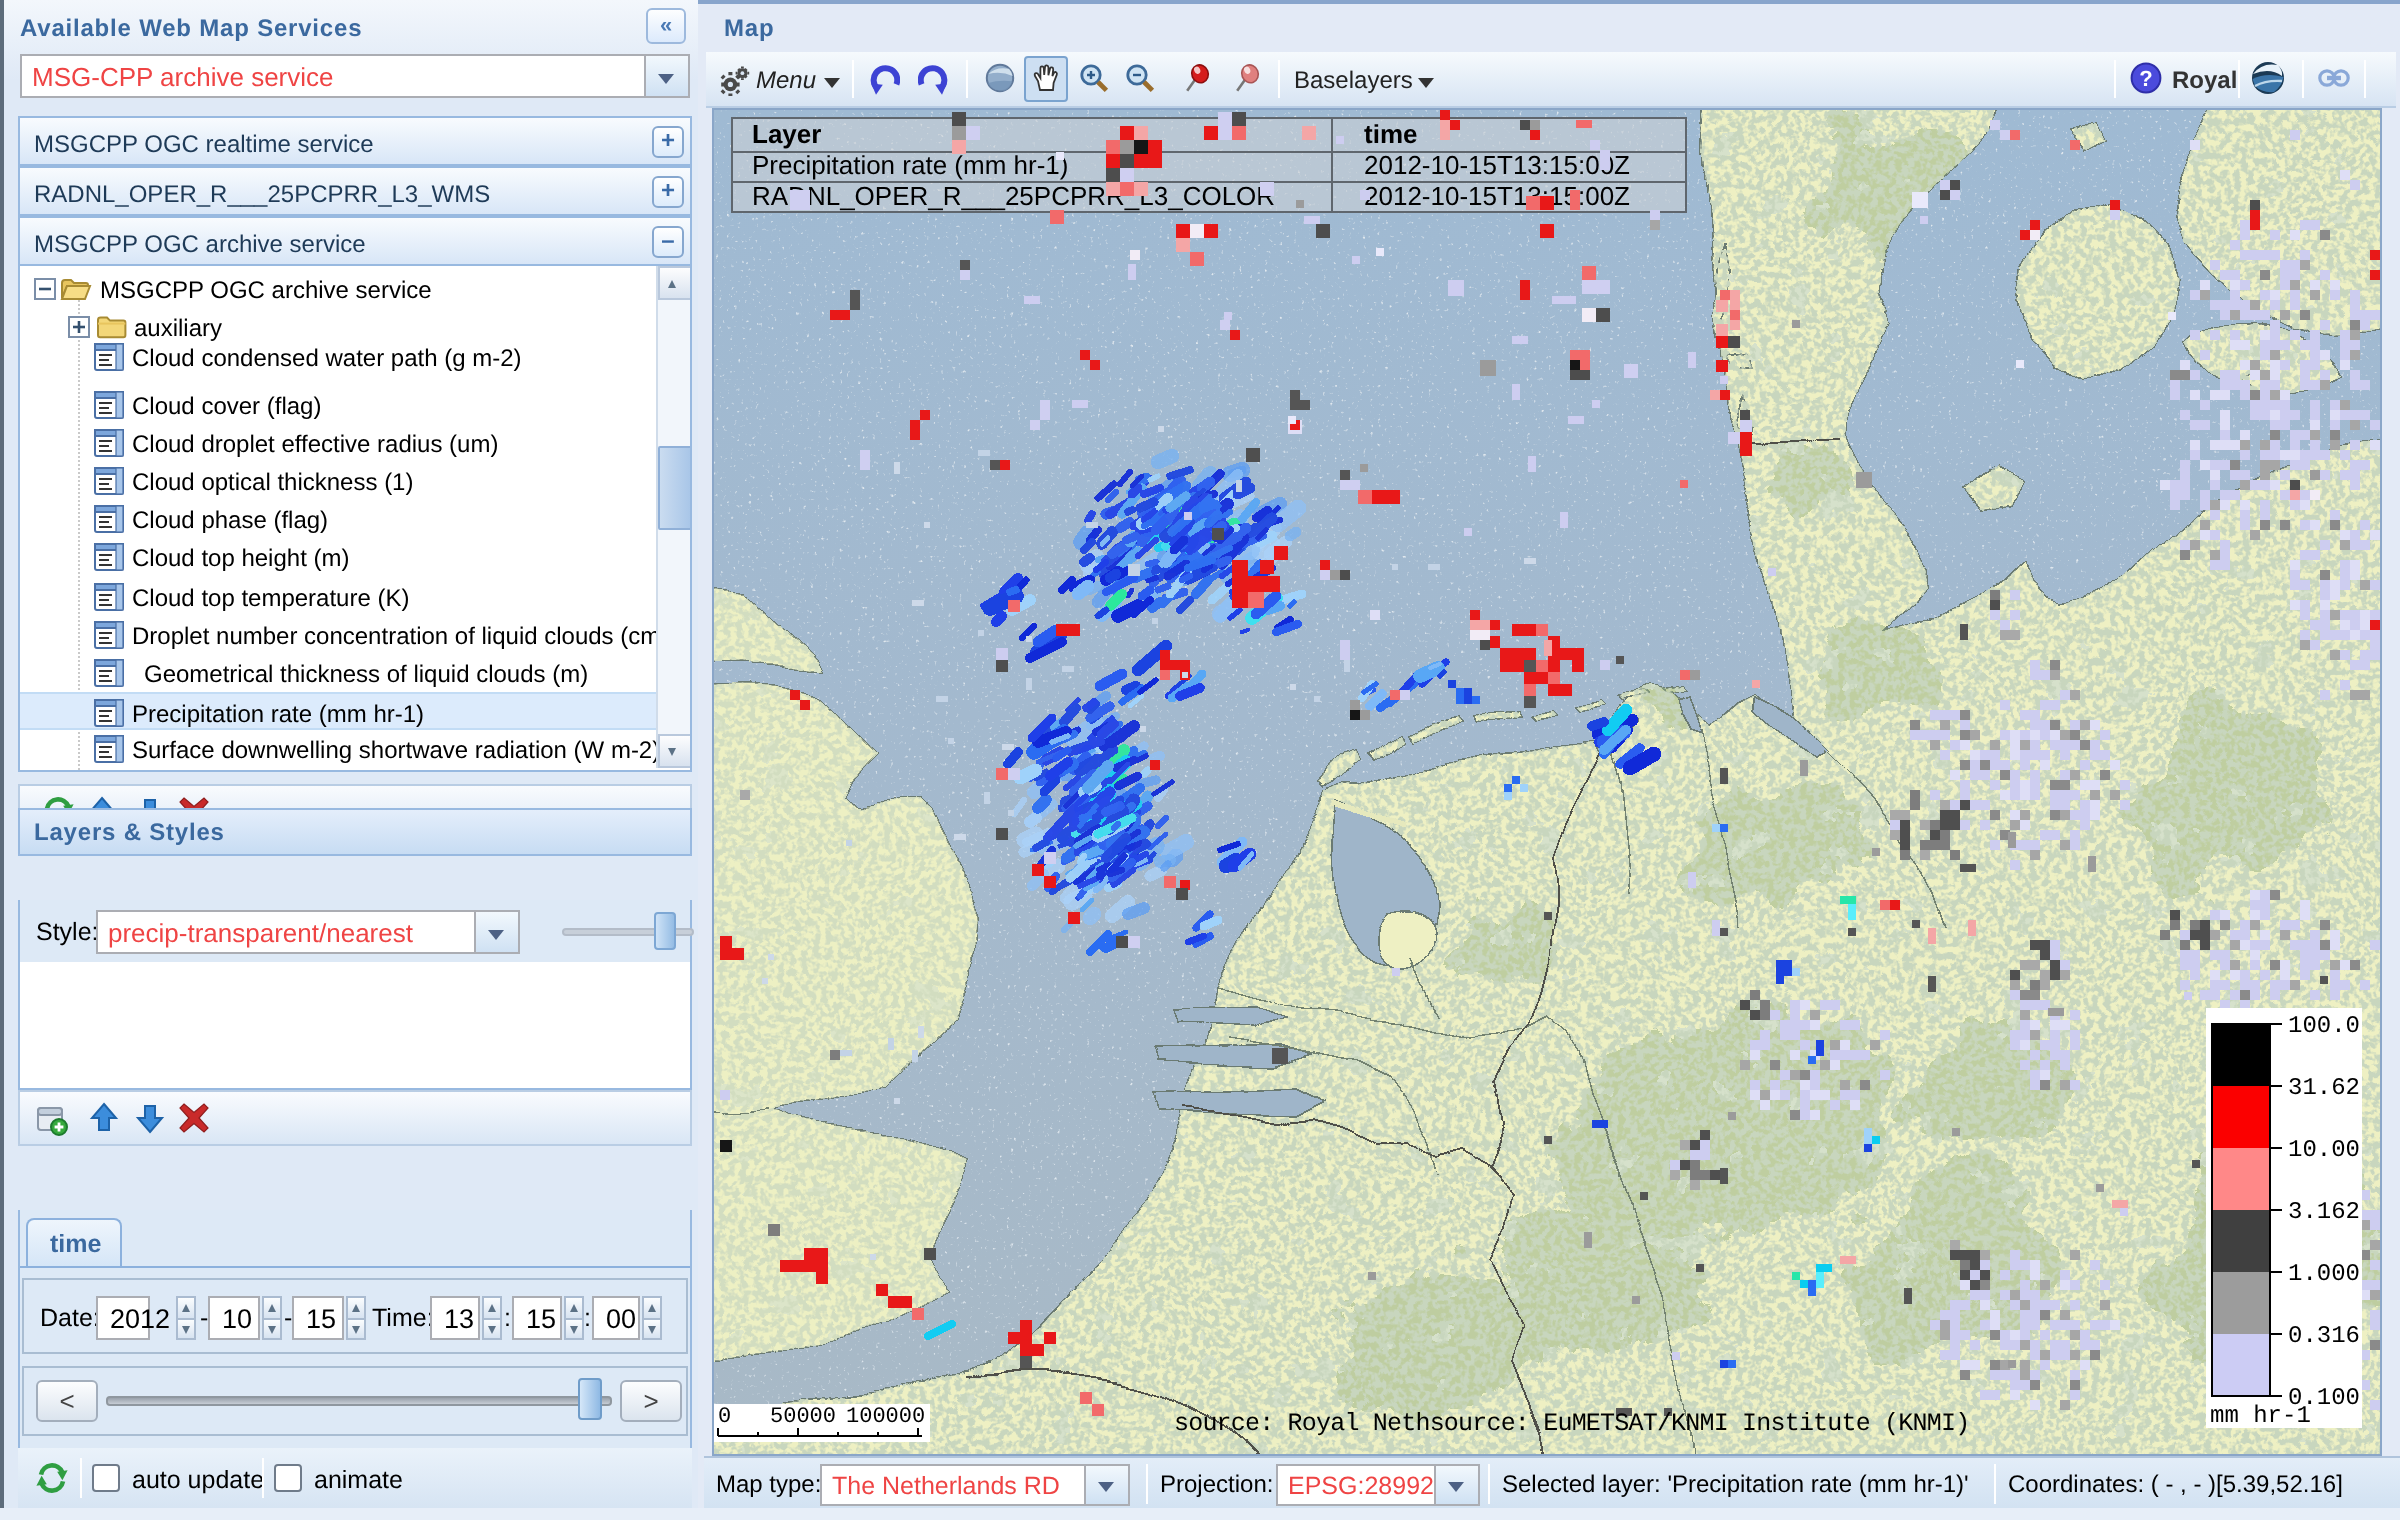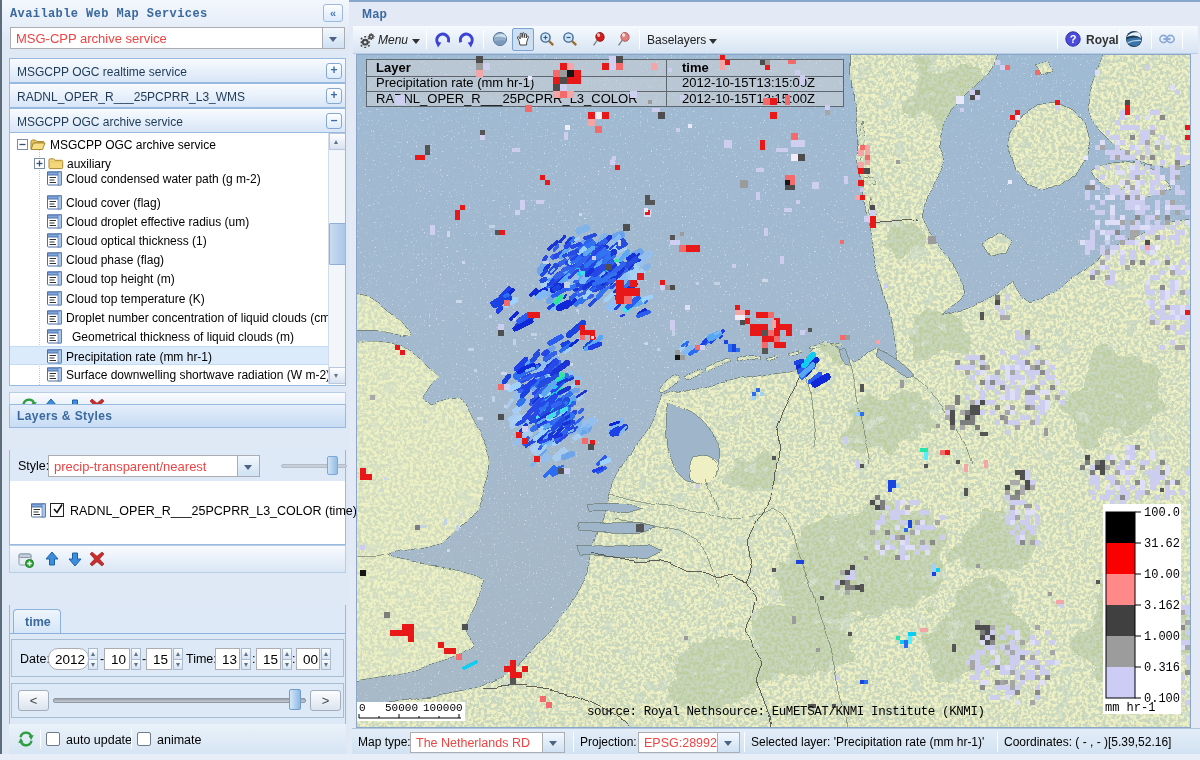--- a/index.html
+++ b/index.html
@@ -3,21 +3,21 @@
 <meta charset="utf-8">
 <style>
 html,body{margin:0;padding:0;width:1200px;height:760px;overflow:hidden;
  font-family:"Liberation Sans",sans-serif;background:#e7edf6;}
 *{box-sizing:border-box;}
 #root{position:absolute;left:0;top:0;width:1200px;height:760px;background:#e3eaf6;}
 .hdrtxt{font-weight:bold;font-size:12px;color:#3b699f;letter-spacing:0.4px;}
 
 #west{position:absolute;left:2px;top:0;width:347px;height:754px;
  background:linear-gradient(#f3f7fc,#dfe9f6 40px);}
-#west-hd{position:absolute;left:10px;top:7px;font-family:Liberation Mono, monospace;}
+#west-hd{position:absolute;left:10px;top:7px;}
 #collapse-btn{position:absolute;left:323px;top:4px;width:20px;height:18px;
  border:1px solid #9db9dd;border-radius:3px;background:linear-gradient(#fdfeff,#dceafc);
  color:#4a7ab5;font-size:11px;text-align:center;line-height:16px;font-weight:bold;}
 .combo{position:absolute;background:#fff;border:1px solid #abadb3;height:22px;}
 .combo .txt{position:absolute;left:5px;top:3px;font-size:13px;color:#ef4444;white-space:nowrap;}
 .combo .btn{position:absolute;right:0;top:0;width:22px;height:100%;
  border-left:1px solid #abadb3;background:linear-gradient(#f2f8fd,#cfe1f3);}
 .caret{position:absolute;width:0;height:0;border-left:4px solid transparent;
  border-right:4px solid transparent;border-top:5px solid #4d6185;}
 #svc-combo{left:10px;top:27px;width:335px;}
@@ -276,33 +276,20 @@
  <div class="combo" style="left:38px;top:5px;width:212px;">
         <span class="txt">precip-transparent/nearest</span>
   <span class="btn">
           <span class="caret" style="left:6px;top:9px;"></span>
         </span>
       </div>
  <div style="position:absolute;left:271px;top:14px;width:66px;height:4px;background:#c7cfd9;border-radius:2px;border:1px solid #b3bcc8;"></div>
  <div style="position:absolute;left:317px;top:6px;width:11px;height:19px;background:linear-gradient(90deg,#cfe3f7,#94bce4);border:1px solid #7da7d4;border-radius:2px;"></div>
 </div>
 <div class="whitebox" id="layerlist" style="left:9px;top:481px;width:337px;height:64px;border-top:none;">
-      <div style="position:absolute;left:0;top:20px;width:335px;height:19px;white-space:nowrap;">
-        <span style="position:absolute;left:21px;top:2px;"><svg width="15" height="15" viewBox="0 0 15 15" style="">
-            <rect x="0.5" y="1" width="14" height="13" rx="1" fill="#fff" stroke="#4a6fa5"></rect>
-            <rect x="0.5" y="1" width="14" height="3" fill="#7da7dc" stroke="#4a6fa5"></rect>
-            <rect x="11" y="1" width="3.5" height="13" fill="#a8c6ea" stroke="#4a6fa5" stroke-width="0.6"></rect>
-            <path d="M2.5 6.5 H9 M2.5 9 H7.5 M2.5 11.5 H9" stroke="#333" stroke-width="1.1"></path>
-          </svg></span>
-        <span style="position:absolute;left:40px;top:2px;width:14px;height:14px;background:#fff;border:1px solid #222;"></span>
-        <svg width="14" height="14" style="position:absolute;left:41px;top:1px;">
-          <path d="M3 7 L6 10.5 L11 2.5" stroke="#111" stroke-width="1.6" fill="none"></path>
-        </svg>
-        <span style="position:absolute;left:60px;top:3px;font-size:12.5px;">RADNL_OPER_R___25PCPRR_L3_COLOR (time)</span>
-      </div>
     </div>
 <div class="toolbar" id="tb2" style="top:545px;height:28px;">
       <div style="position:absolute;left:8px;top:6px;width:16px;height:16px;"><svg width="16" height="16" viewBox="0 0 16 16" style="">
           <rect x="1" y="2" width="12" height="11" rx="1.5" fill="#e8edf3" stroke="#8a97a8"></rect>
           <rect x="1" y="2" width="12" height="3.5" rx="1.5" fill="#c3cfdd" stroke="#8a97a8"></rect>
           <circle cx="11.5" cy="11.5" r="4" fill="#35a93c" stroke="#1c7a2d"></circle>
           <path d="M11.5 9.3 V13.7 M9.3 11.5 H13.7" stroke="#fff" stroke-width="1.4"></path>
         </svg></div>
       <div style="position:absolute;left:34px;top:5px;width:16px;height:16px;"><svg width="16" height="16" viewBox="0 0 16 16" style="">
           <path d="M8 1 L14 8 L10.5 8 L10.5 14 L5.5 14 L5.5 8 L2 8 Z" fill="#3c8ddc" stroke="#1d62a8" stroke-width="1"></path>
@@ -319,21 +306,21 @@
       <span class="t hdrtxt">Dimensions</span>
     </div>
 <div id="dimbody" style="position:absolute;left:9px;top:605px;width:337px;height:149px;background:#dde9f6;border:1px solid #98b9e0;border-top:none;"></div>
 <div id="timetab" style="position:absolute;left:13px;top:609px;width:48px;height:25px;background:linear-gradient(#eef5fc,#d4e5f7);border:1px solid #8cb1dd;border-bottom:none;border-radius:4px 4px 0 0;">
  <span style="position:absolute;left:11px;top:5px;font-size:12.5px;font-weight:bold;color:#3b699f;">time</span>
     </div>
 <div style="position:absolute;left:10px;top:633px;width:335px;height:1px;background:#8cb1dd;"></div>
 
 <div id="datebox" style="position:absolute;left:11px;top:639px;width:333px;height:38px;border:1px solid #a9bdd2;background:#dde9f6;">
       <span class="lab" style="left:8px;top:12px;">Date:</span>
-      <span class="nfield" style="left:36px;top:8px;width:41px;border-radius:10px;">2012</span>
+      <span class="nfield" style="left:36px;top:8px;width:27px;">2012</span>
       <span class="spin" style="left:76px;top:8px;">
         <span class="up">
           <span class="tri-u"></span>
         </span>
         <span class="dn">
           <span class="tri-d"></span>
         </span>
       </span>
       <span class="lab" style="left:88px;top:12px;">-</span>
       <span class="nfield" style="left:92px;top:8px;width:26px;">10</span>

